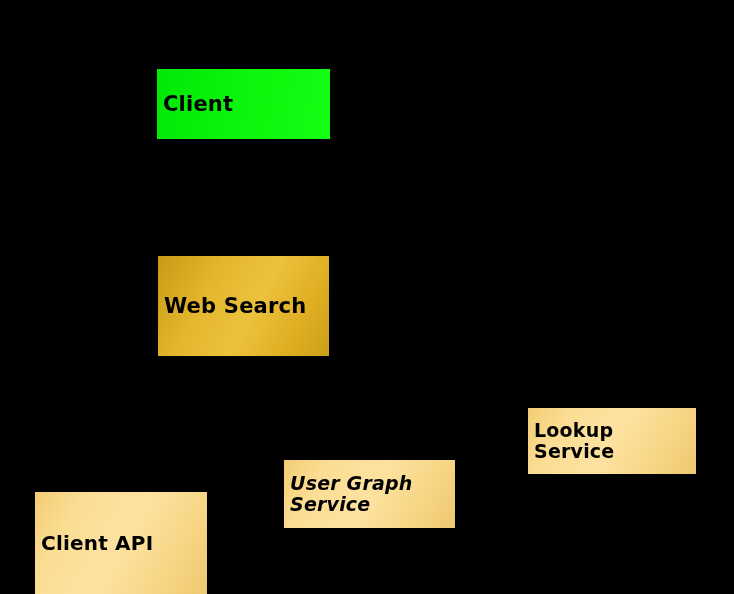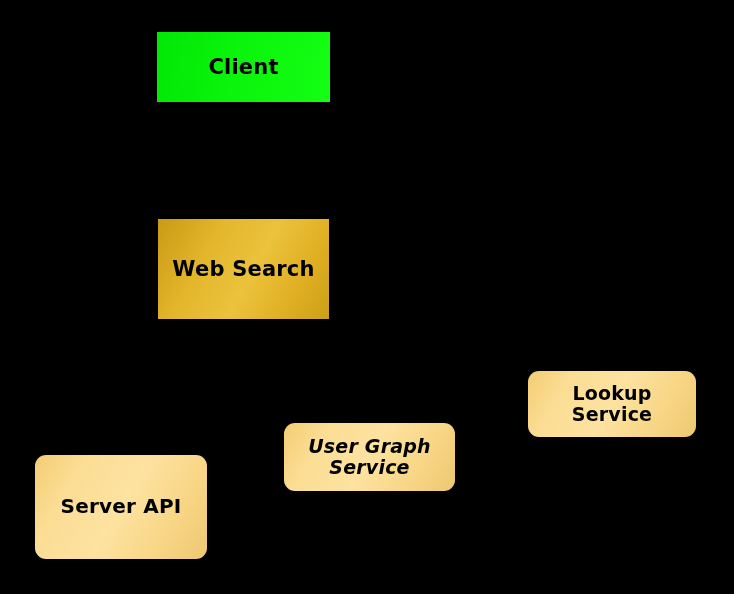--- a/index.html
+++ b/index.html
@@ -13,27 +13,27 @@
     height: 594px;
     background: #000000;
     overflow: hidden;
     font-family: "DejaVu Sans", sans-serif;
   }
   .node {
     position: absolute;
     display: flex;
     align-items: center;
     justify-content: center;
-    text-align: center;
     color: #000000;
     font-weight: bold;
     letter-spacing: 0.2px;
     line-height: 1.08;
     box-sizing: border-box;
     user-select: none;
+    margin-top: 37px;
   }
   .node .label {
     display: block;
     width: 100%;
     padding: 0 6px;
     box-sizing: border-box;
     white-space: pre-line;
   }
 
   
@@ -55,21 +55,20 @@
     height: 100px;
     background: linear-gradient(118deg, #c99a14 0%, #e3b62c 30%, #ecc23c 55%, #dfae22 80%, #caa018 100%);
     box-shadow: 3px 3px 5px rgba(0,0,0,0.75);
     font-size: 21px;
   }
 
   
   .node-gold {
     background: linear-gradient(120deg, #f3cd74 0%, #fbdd94 22%, #fde2a0 50%, #f7d584 78%, #eec871 100%);
     box-shadow: 3px 3px 5px rgba(0,0,0,0.7);
-    border-radius: 11px;
   }
 
   .node-usergraph {
     left: 284px;
     top: 423px;
     width: 171px;
     height: 68px;
     font-size: 19px;
     font-style: italic;
   }
@@ -107,21 +106,21 @@
   <div class="node node-webserver">
     <span class="label">Web Search</span>
   </div>
 
   <div class="node node-gold node-usergraph">
     <span class="label">User Graph
 Service</span>
   </div>
 
   <div class="node node-gold node-searchapi">
-    <span class="label">Server API</span>
+    <span class="label">Client API</span>
   </div>
 
   <div class="node node-gold node-lookup">
     <span class="label">Lookup
 Service</span>
   </div>
 
 
 </div>
 

